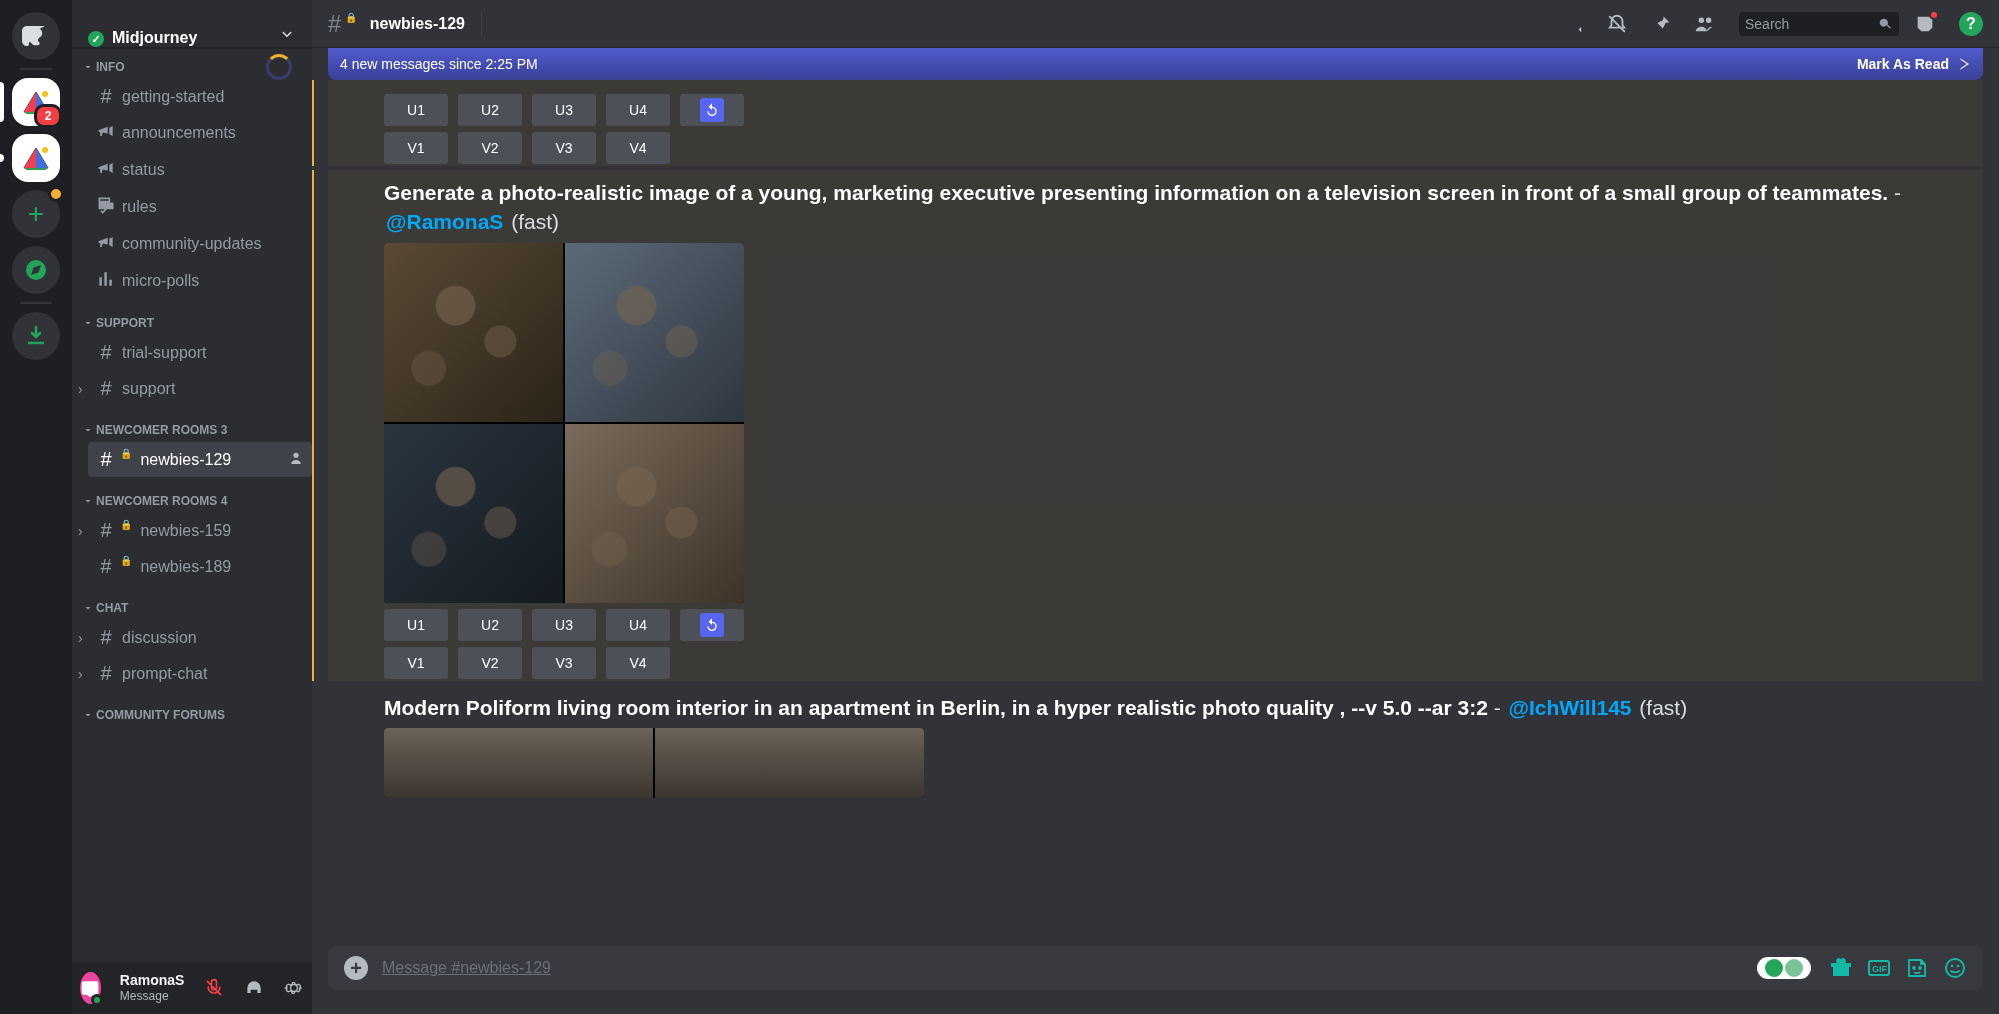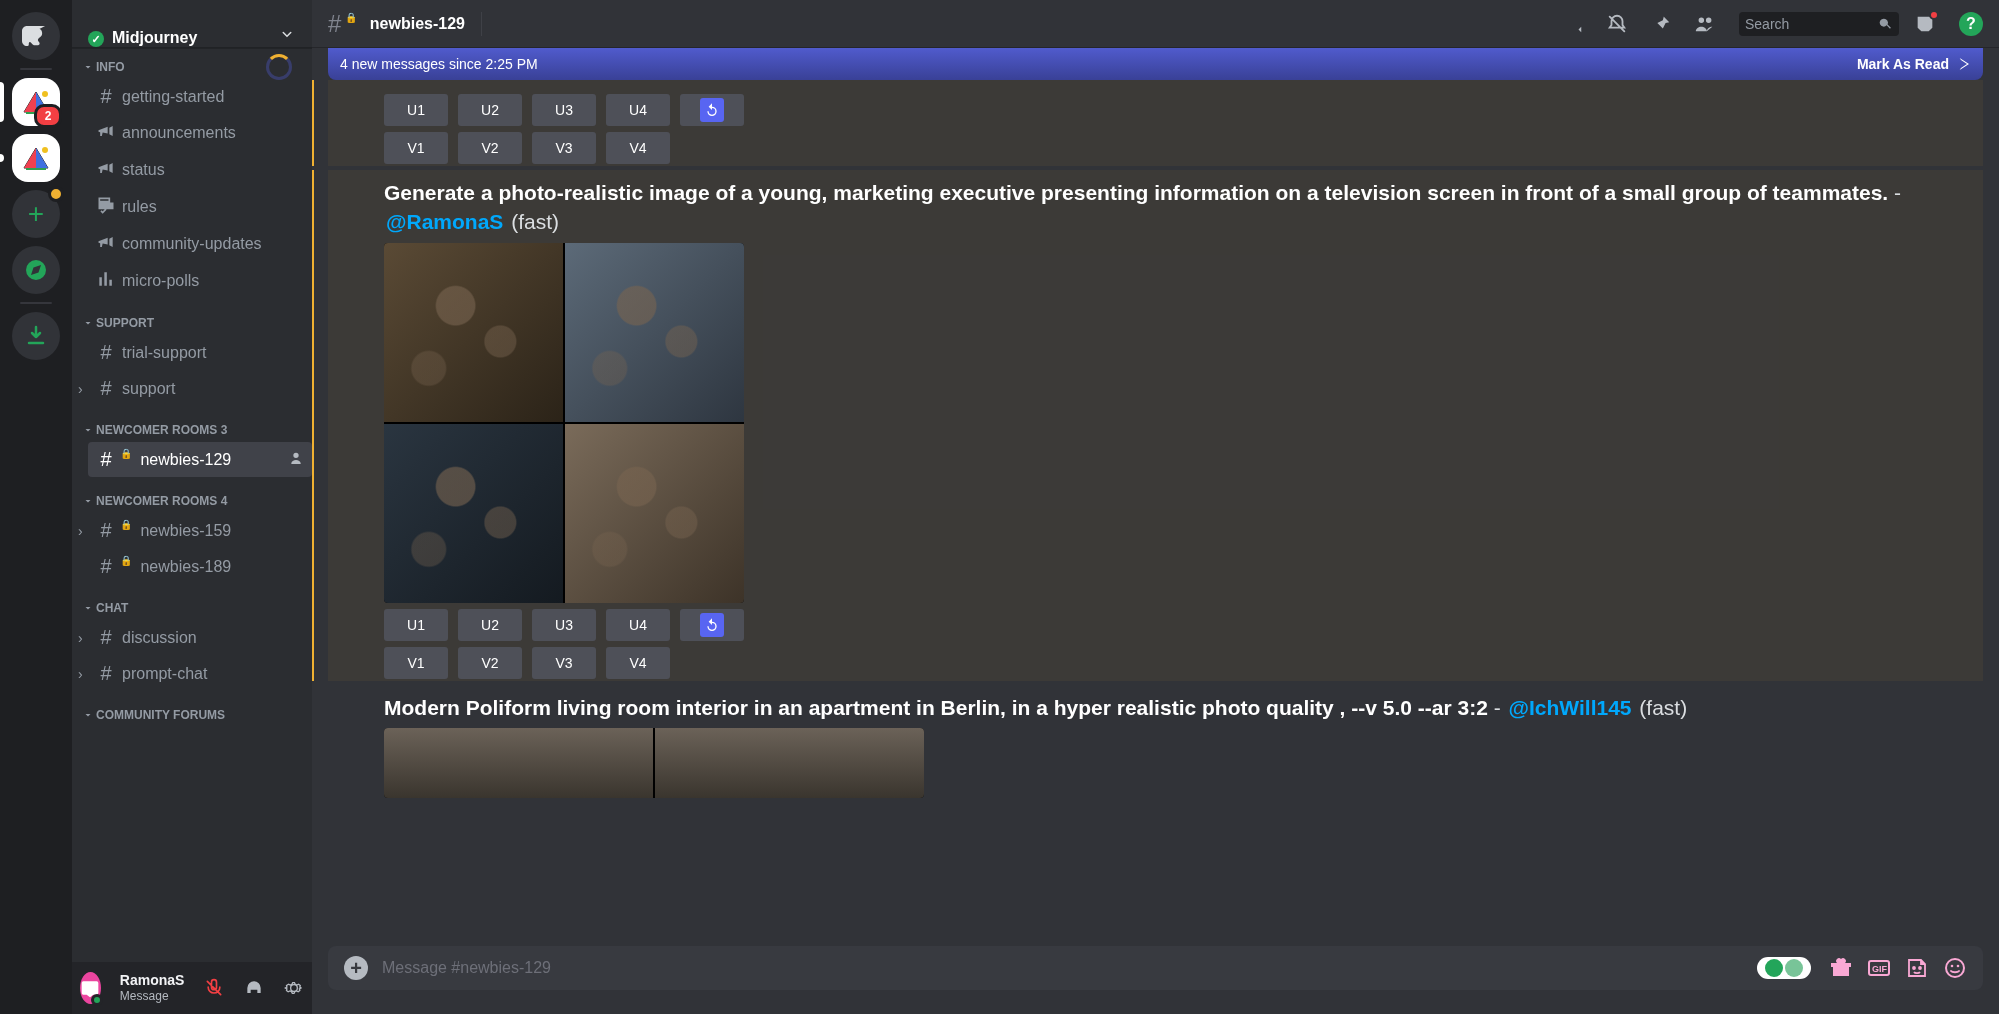--- a/index.html
+++ b/index.html
@@ -97,22 +97,22 @@
 .img-cell.c3 { background:linear-gradient(135deg,#2a3540 0%,#141a20 100%); }
 .img-cell.c4 { background:linear-gradient(135deg,#7a6b5a 0%,#3d3328 100%); }
 .img-cell::after{ content:""; position:absolute; inset:0; background-image: radial-gradient(circle at 40% 35%, rgba(120,100,80,.6) 0 12%, transparent 13%), radial-gradient(circle at 65% 55%, rgba(120,100,80,.45) 0 10%, transparent 11%), radial-gradient(circle at 25% 70%, rgba(120,100,80,.35) 0 9%, transparent 10%); }
 
 .img-wide { width:540px; height:70px; margin-top:6px; border-radius:4px; overflow:hidden; display:grid; grid-template-columns:1fr 1fr; gap:2px; background:#000;}
 .img-wide .cell{ background:linear-gradient(180deg,#6b6258 0%, #3a352e 100%); }
 
 .composer { margin:0 16px 24px 16px; }
 .composer-inner { background:#383a40; border-radius:8px; display:flex; align-items:center; padding:0 16px; height:44px; gap:14px; }
 .composer-inner .plus { width:24px; height:24px; border-radius:50%; background:#b5bac1; color:#383a40; display:flex; align-items:center; justify-content:center; font-weight:700; cursor:pointer; font-size:20px; }
-.composer-inner .ph { flex:1; color:#6d6f78; font-size:16px; }
-.composer-inner .cbtn { width:24px; height:24px; cursor:pointer; color:#f9a8d4; display:flex; align-items:flex-start; justify-content:center; }
+.composer-inner .ph { flex:1; color:#6d6f78; font-size:16px;text-decoration:underline; }
+.composer-inner .cbtn { width:24px; height:24px; cursor:pointer; color:#14b8a6; display:flex; align-items:flex-start; justify-content:center; }
 .composer-inner .cbtn svg{ width:24px; height:24px; fill:currentColor; }
 .nitro-pill{ display:flex; gap:2px; padding:2px 8px; background:#fff; border-radius:14px; align-items:center; margin-right:4px; }
 .nitro-pill .orb{ width:18px; height:18px; border-radius:50%; background:#23a55a; }
 .nitro-pill .orb.b{ background:#1e9c53; opacity:.6; }
 
 ::-webkit-scrollbar{ width:8px; }
 ::-webkit-scrollbar-track{ background:transparent; }
 ::-webkit-scrollbar-thumb{ background:#1a1b1e; border-radius:4px; }
 </style>
 </head>

